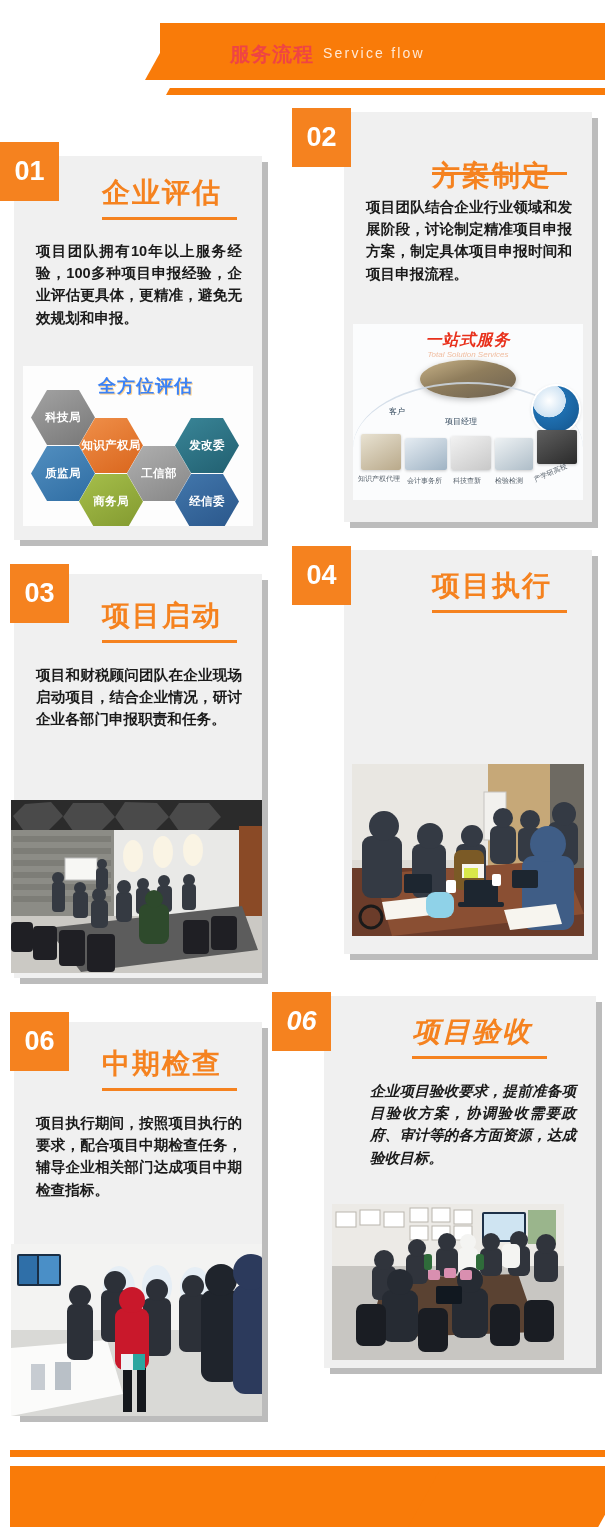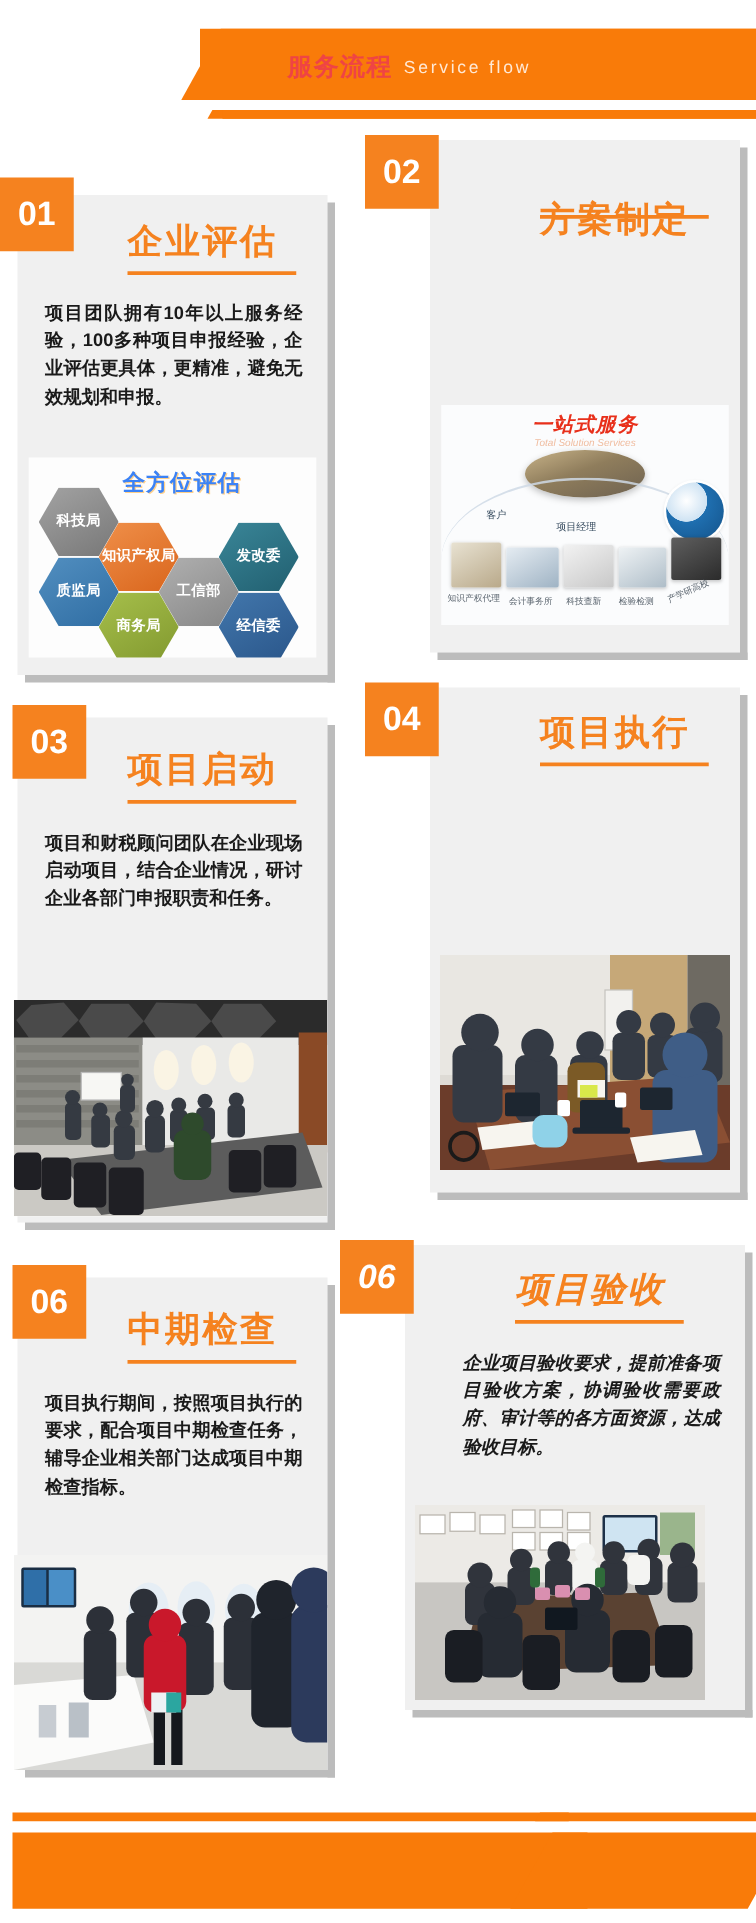--- a/index.html
+++ b/index.html
@@ -184,20 +184,21 @@
       <div class="hex" style="left:152px;top:108px;background:linear-gradient(150deg,#4277ac,#2a568a);">
         <span>经信委</span>
       </div>
     </div>
   </div>
 
   <div class="card" style="left:344px;top:112px;width:248px;height:410px;">
     <div class="badge" style="left:-52px;top:-4px;">02</div>
     <div class="card-title" style="left:88px;top:22px;margin-top:28px;">方案制定</div>
     <div class="title-rule" style="left:88px;top:60px;width:135px;"></div>
+    <div class="card-body" style="left:22px;top:84px;width:206px;">项目团队结合企业行业领域和发展阶段，讨论制定精准项目申报方案，制定具体项目申报时间和项目申报流程。</div>
 
     <div class="oss" style="left:9px;top:212px;width:230px;height:176px;">
       <div class="oss-ttl">一站式服务</div>
       <div class="oss-sub">Total Solution Services</div>
       <div class="oss-hub"></div>
       <div class="oss-arc"></div>
       <div class="oss-lbl" style="left:36px;top:82px;">客户</div>
       <div class="oss-lbl" style="left:92px;top:92px;">项目经理</div>
       <div class="oss-seal"></div>
 

